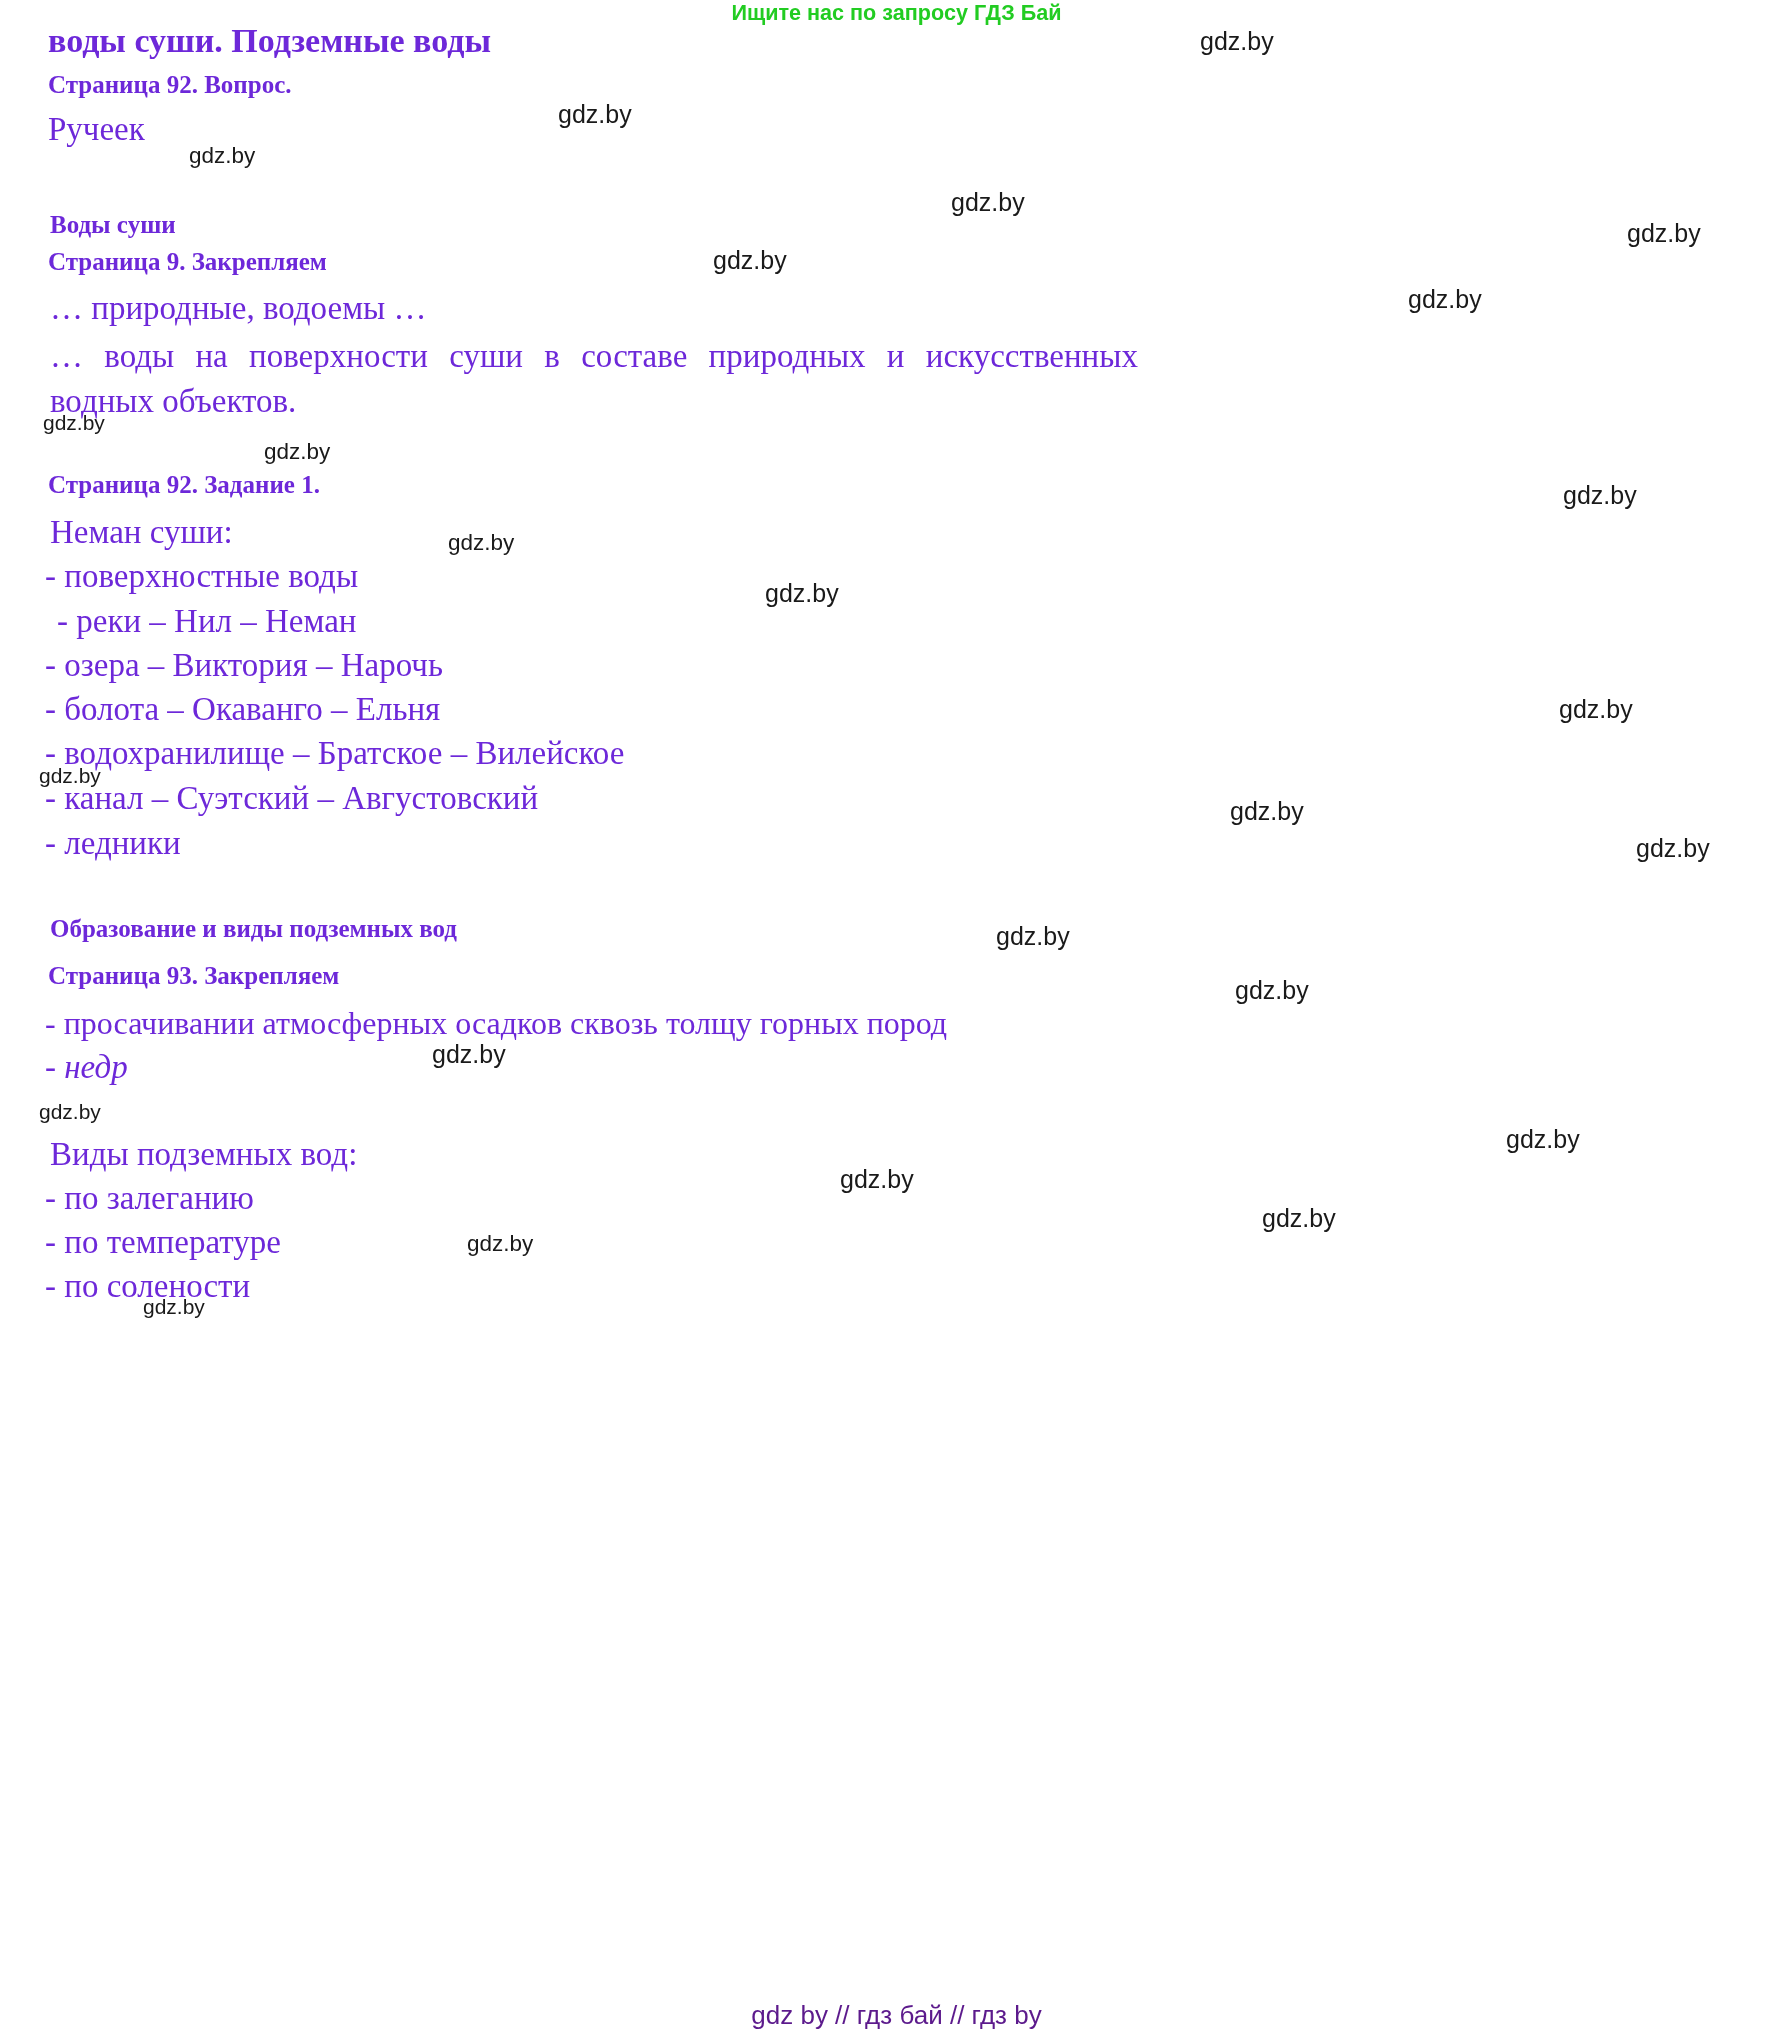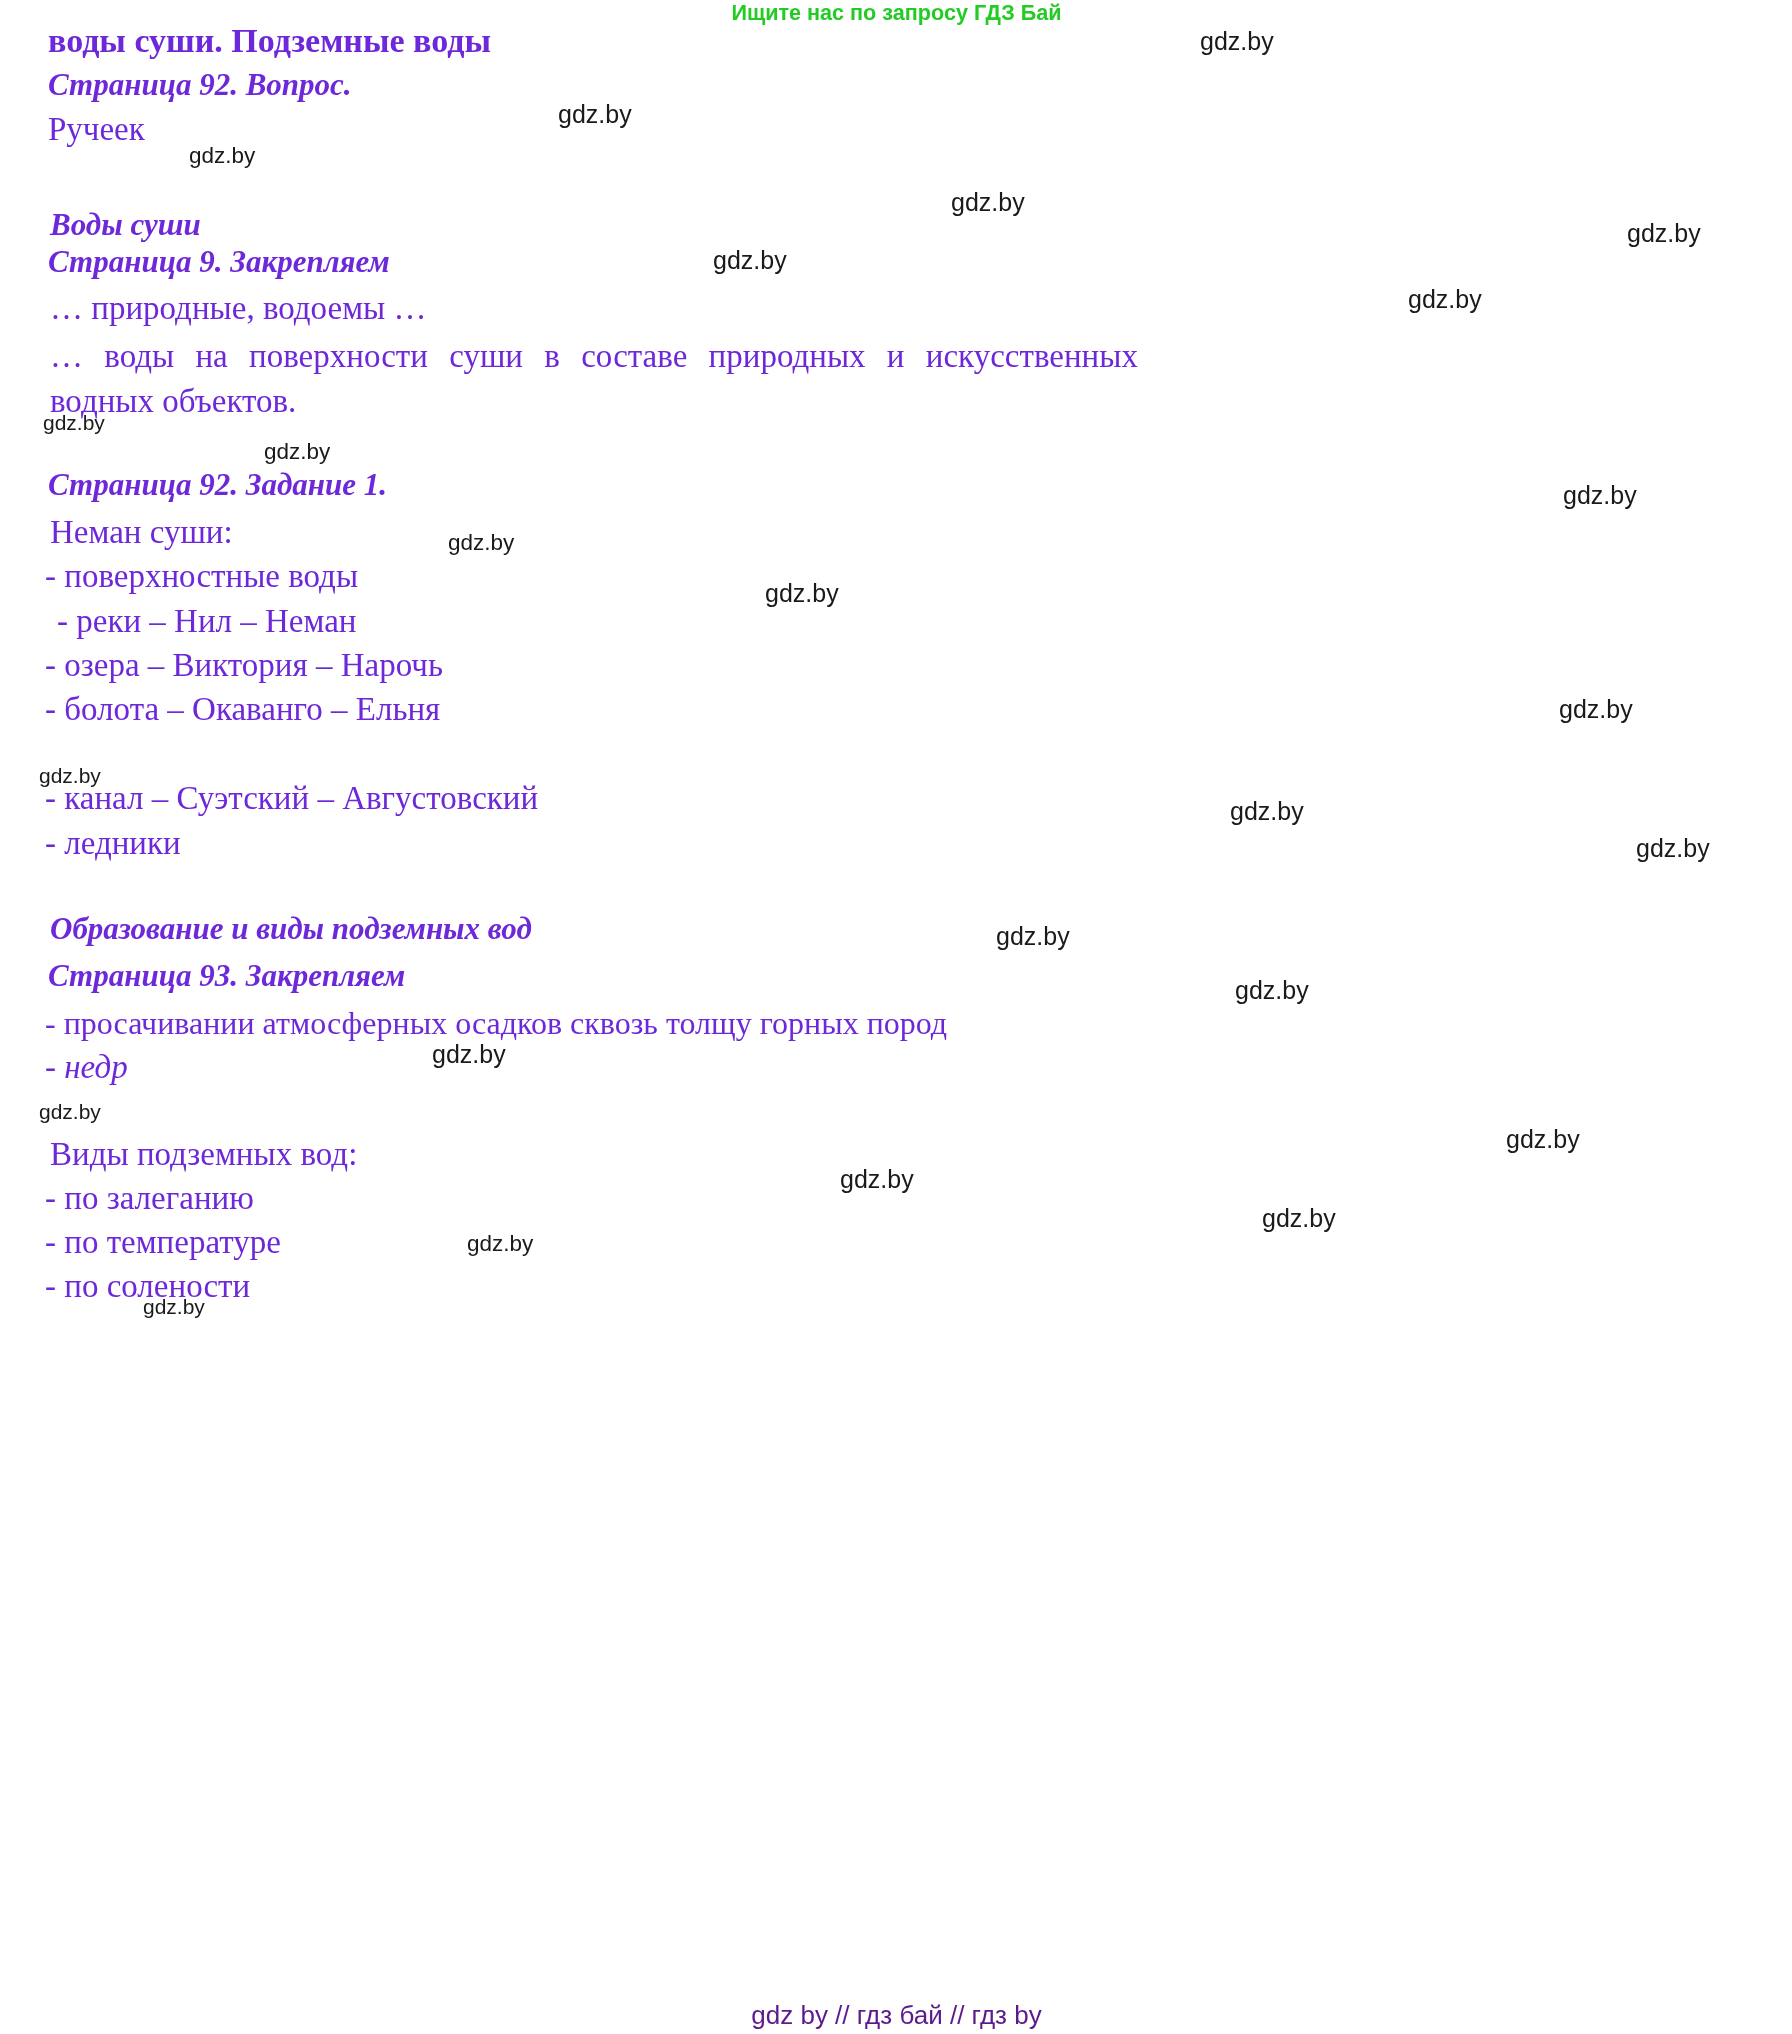--- a/index.html
+++ b/index.html
@@ -42,23 +42,22 @@
     font-family: "Liberation Serif", "DejaVu Serif", serif;
     color: #6d28d9;
   }
   .h-bold {
     font-weight: bold;
     font-size: 34px;
     line-height: 35px;
   }
   .h-bold-big {
     font-weight: bold;
-    font-size: 31px;
+    font-size: 25px;
     line-height: 36px;
-    font-style: italic;
   }
   .p-norm {
     font-weight: normal;
     font-size: 33px;
     line-height: 35px;
   }
   .p-norm-sm {
     font-weight: normal;
     font-size: 32px;
     line-height: 34px;
@@ -131,20 +130,21 @@
   <div class="line p-norm" style="left:50px; top:384px;">водных объектов.</div>
 
   <div class="line h-bold-big" style="left:48px; top:467px;">Страница 92. Задание 1.</div>
 
   <div class="line p-norm" style="left:50px; top:515px;">Неман суши:</div>
 
   <div class="line p-norm" style="left:45px; top:559px;">- поверхностные воды</div>
   <div class="line p-norm" style="left:45px; top:604px;margin-left:12px;">- реки – Нил – Неман</div>
   <div class="line p-norm" style="left:45px; top:648px;">- озера – Виктория – Нарочь</div>
   <div class="line p-norm" style="left:45px; top:692px;">- болота – Окаванго – Ельня</div>
+  <div class="line p-norm" style="left:45px; top:736px;">- водохранилище – Братское – Вилейское</div>
   <div class="line p-norm" style="left:45px; top:781px;">- канал – Суэтский – Августовский</div>
   <div class="line p-norm" style="left:45px; top:826px;">- ледники</div>
 
   <div class="line h-bold-big" style="left:50px; top:911px;">Образование и виды подземных вод</div>
 
   <div class="line h-bold-big" style="left:48px; top:958px;">Страница 93. Закрепляем</div>
 
   <div class="line p-norm-sm" style="left:45px; top:1006px;">- просачивании атмосферных осадков сквозь толщу горных пород</div>
   <div class="line p-norm" style="left:45px; top:1050px;font-style:italic;">- недр</div>
 

